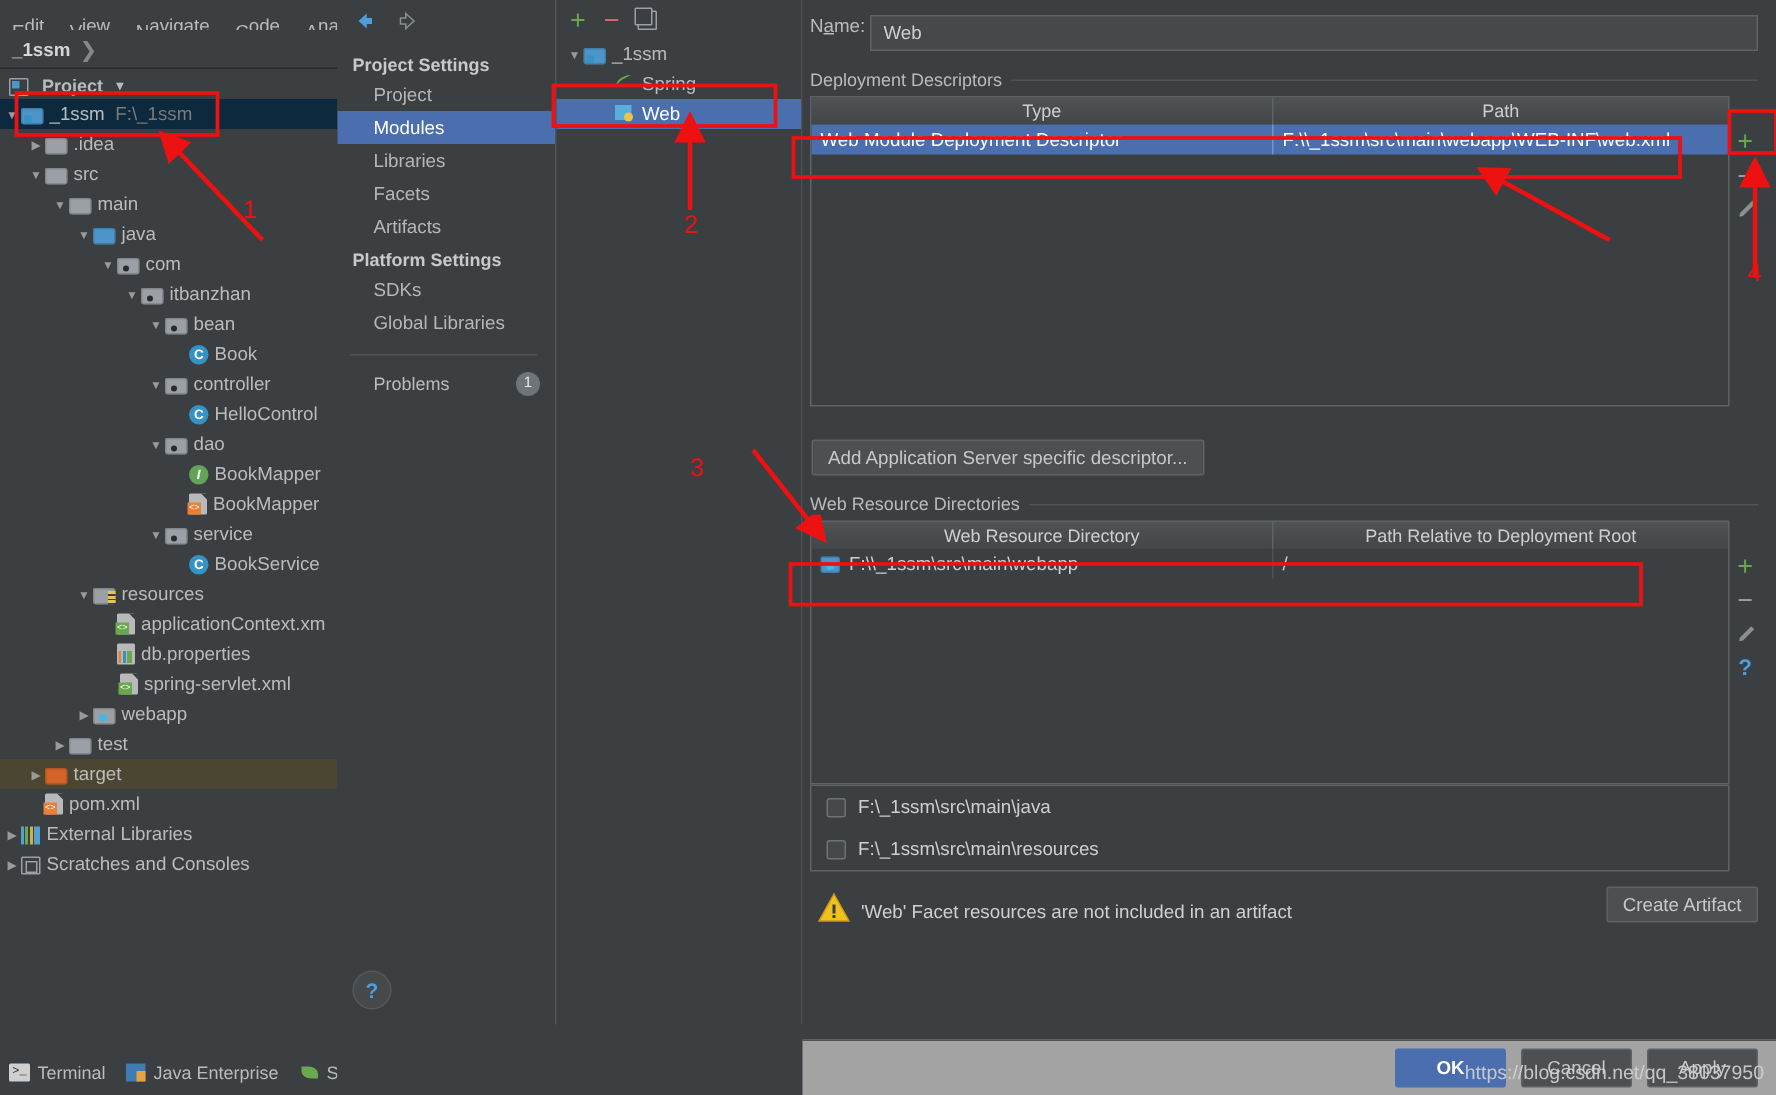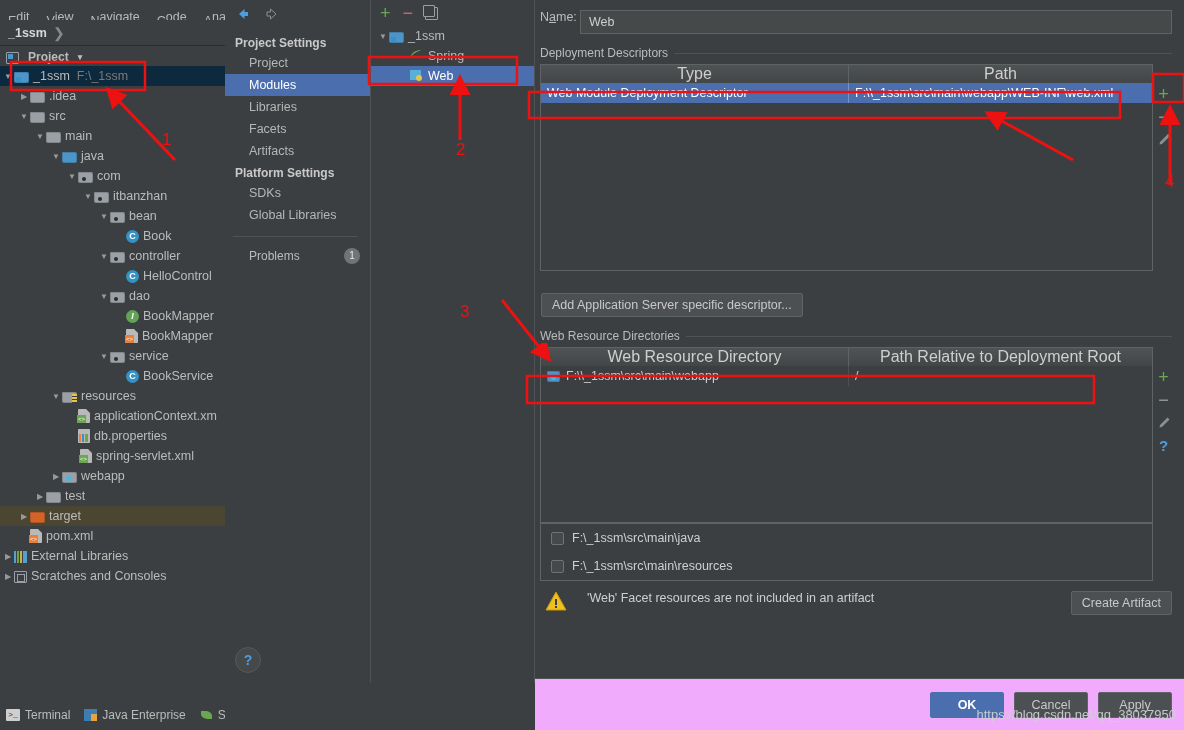--- a/index.html
+++ b/index.html
@@ -138,21 +138,21 @@
     flex:1; height:24px; background:#45494a; border:1px solid #5e6364; color:#cfcfcf;
     padding:0 8px; font-size:12.5px; font-family:"Liberation Sans",sans-serif; outline:none;
   }
 
   .section-title { position:relative; margin:12px 0 4px 5px; font-size:12px; color:#bbbbbb; }
   .section-title .ttxt { background:#3c3f41; padding-right:6px; position:relative; z-index:2; }
   .section-title .tline { position:absolute; left:0; right:12px; top:50%; height:1px; background:#4f5355; z-index:1;}
 
   .tbl-wrap { position:relative; margin-left:5px; border:1px solid #5e6364; background:#3c3f41; }
   .tbl-head { display:flex; height:18px; background:#4a4d4f;
-              background:linear-gradient(#505355,#434647); font-size:16px; color:#cfcfcf;}
+              background:linear-gradient(#505355,#434647); font-size:12px; color:#cfcfcf;}
   .tbl-head .th { text-align:center; line-height:18px; border-right:1px solid #5e6364; }
   .tbl-row { display:flex; height:20px; font-size:12.5px; color:#cfcfcf; align-items:center;}
   .tbl-row.sel { background:#4b6eaf; color:#ffffff; }
   .tbl-row .td { padding-left:6px; border-right:1px solid rgba(94,99,100,0.5); height:20px; line-height:20px;
                  overflow:hidden; white-space:nowrap;}
   .tbl-row.sel .td { border-right-color: rgba(255,255,255,0.25); }
 
   .side-btns { position:absolute; right:0; top:0; width:31px; display:flex; flex-direction:column;
                align-items:center; gap:9px; padding-top:4px;}
   .sb { cursor:pointer; }
@@ -163,25 +163,25 @@
 
   .btn {
     background:#4c5052; border:1px solid #5e6364; color:#c8c8c8; font-size:12.5px;
     padding:4px 10px; border-radius:2px; font-family:"Liberation Sans",sans-serif; cursor:pointer;
   }
 
   .srcroots-box { margin-left:5px; border:1px solid #5e6364; background:#3c3f41; }
   .src-item { display:flex; align-items:center; gap:8px; height:28px; padding-left:10px; font-size:12.5px; color:#cfcfcf;}
   .cbx { width:13px; height:13px; border:1px solid #6e7476; background:#45494a; border-radius:2px; flex:none;}
 
-  .warn-row { display:flex; align-items:flex-start; padding:10px 12px 0 10px; gap:20px; }
+  .warn-row { display:flex; align-items:flex-end; padding:10px 12px 0 10px; gap:7px; }
   .warn-ico { width:22px; height:20px; position:relative; flex:none; }
   .warn-text { font-size:12.5px; color:#cfcfcf; }
 
-  .footer { position:absolute; left:310px; right:0; bottom:0; height:52px; background:#f0abfc;
+  .footer { position:absolute; left:310px; right:0; bottom:0; height:37px; background:#a3a3a3;
             border-top:1px solid #4f5355; display:flex; align-items:center; justify-content:flex-end;
             gap:10px; padding-right:12px; }
   .fbtn { min-width:74px; text-align:center; background:#4c5052; border:1px solid #5e6364; color:#c8c8c8;
           font-size:12.5px; padding:5px 12px; border-radius:2px; cursor:pointer;}
   .fbtn.primary { background:#4b6eaf; border-color:#4b6eaf; color:#ffffff; font-weight:bold; }
 
   .help-circle { position:absolute; left:10px; bottom:10px; width:26px; height:26px; border-radius:50%;
                  background:#45494a; border:1px solid #55595b; color:#4d9ee0; font-size:14px;
                  font-weight:bold; text-align:center; line-height:25px; cursor:pointer; }
 

